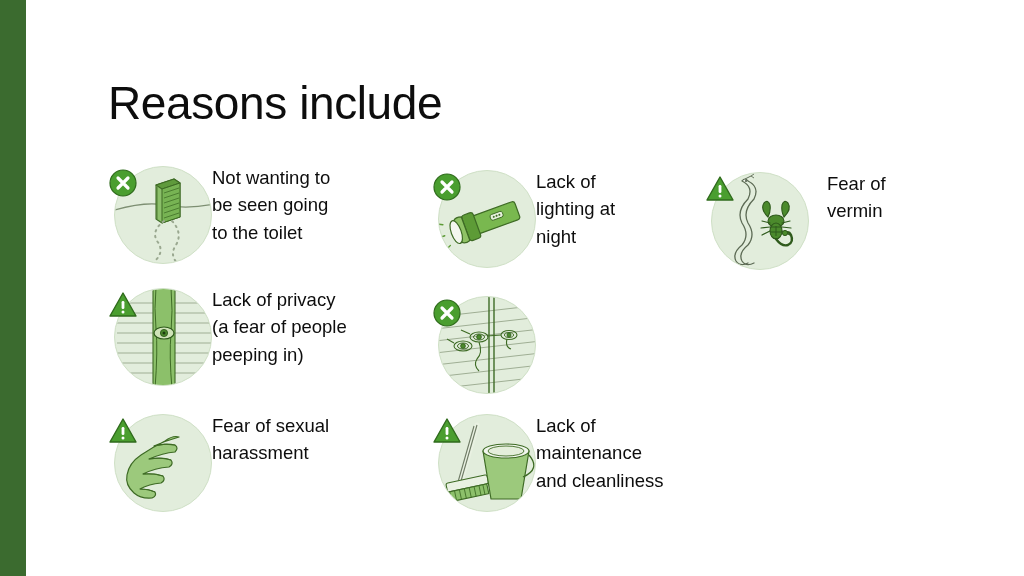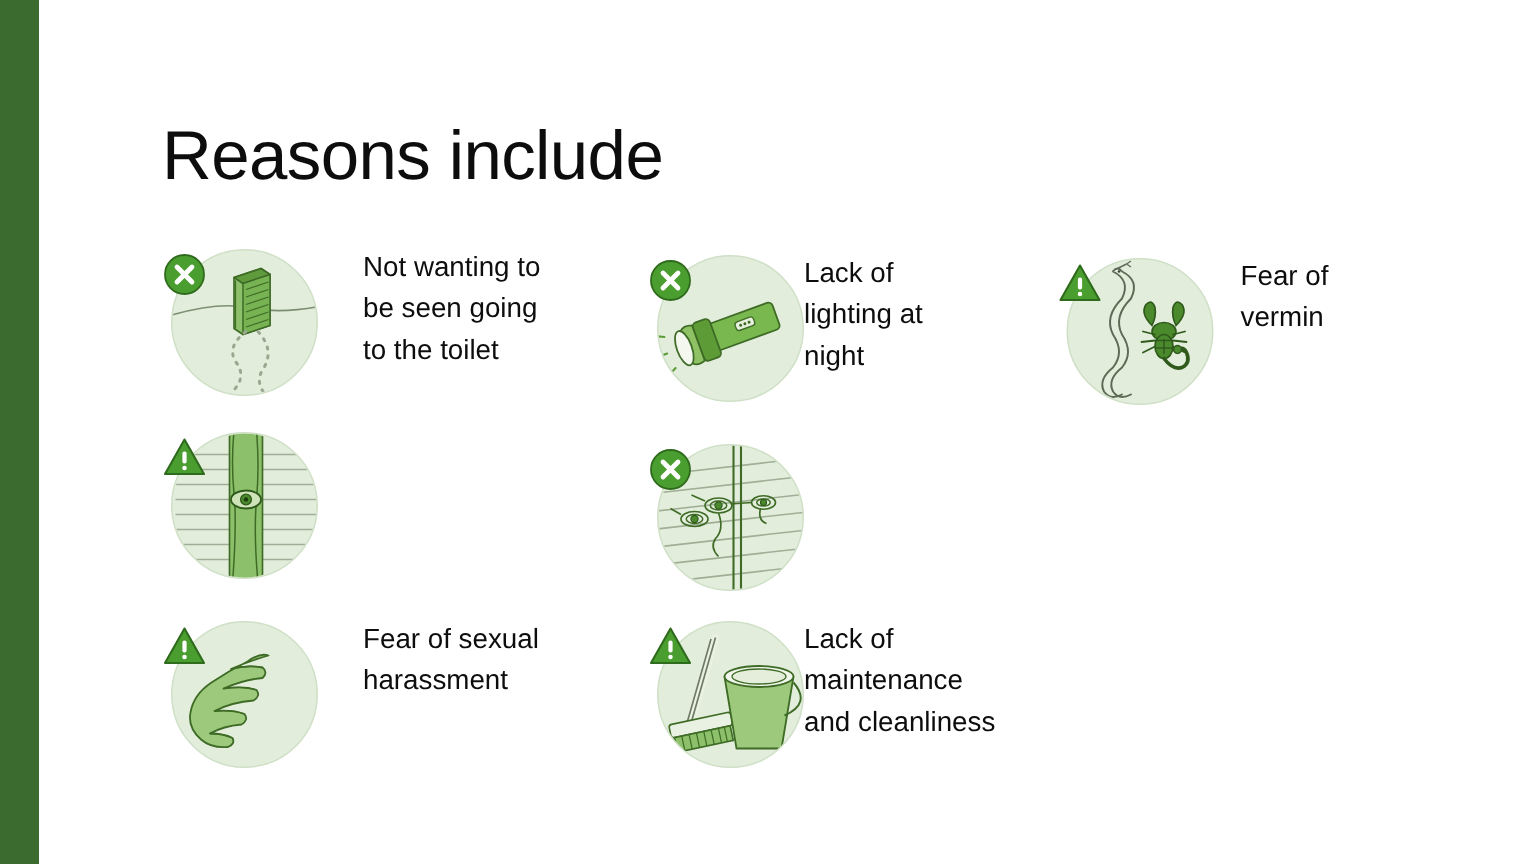--- a/index.html
+++ b/index.html
@@ -72,21 +72,21 @@
   .badge svg { display: block; width: 30px; height: 30px; }
 
   .item-label {
     font-size: 18.5px;
     line-height: 1.48;
     color: #0d0d0d;
     font-weight: 400;
     white-space: pre-line;
     padding-top: 4px;
   }
-  .lbl-gap-a { margin-left: 30px; }
+  .lbl-gap-a { margin-left: 0; }
   .lbl-gap-b { }
   .lbl-gap-c { margin-left: 18px; }
 </style>
 </head>
 <body>
 
 <div class="slide">
 
   <div class="left-bar"></div>
 
@@ -172,20 +172,23 @@
             </svg>
           </div>
           <div class="badge">
             <svg viewBox="0 0 30 30">
               <path d="M15 3 L28 26 L2 26 Z" fill="#4a9e2f" stroke="#2f6b1c" stroke-width="1.4" stroke-linejoin="round"></path>
               <rect x="13.6" y="11" width="2.8" height="8" rx="1.3" fill="#ffffff"></rect>
               <circle cx="15" cy="22" r="1.5" fill="#ffffff"></circle>
             </svg>
           </div>
         </div>
+        <div class="item-label lbl-gap-a">Lack of privacy
+(a fear of people
+peeping in)</div>
       </div>
 
       <div class="item" style="top:248px;">
         <div class="icon-wrap">
           <div class="circle">
             <svg viewBox="0 0 98 98">
               <g transform="translate(4,4)">
                 <path d="M60 18 Q46 22 35 27 Q46 24 56 26 Q60 29 56 33 Q44 34 30 40
                          Q44 38 52 41 Q55 45 50 48 Q36 49 24 55
                          Q36 54 44 57 Q47 61 42 64 Q30 65 21 70

